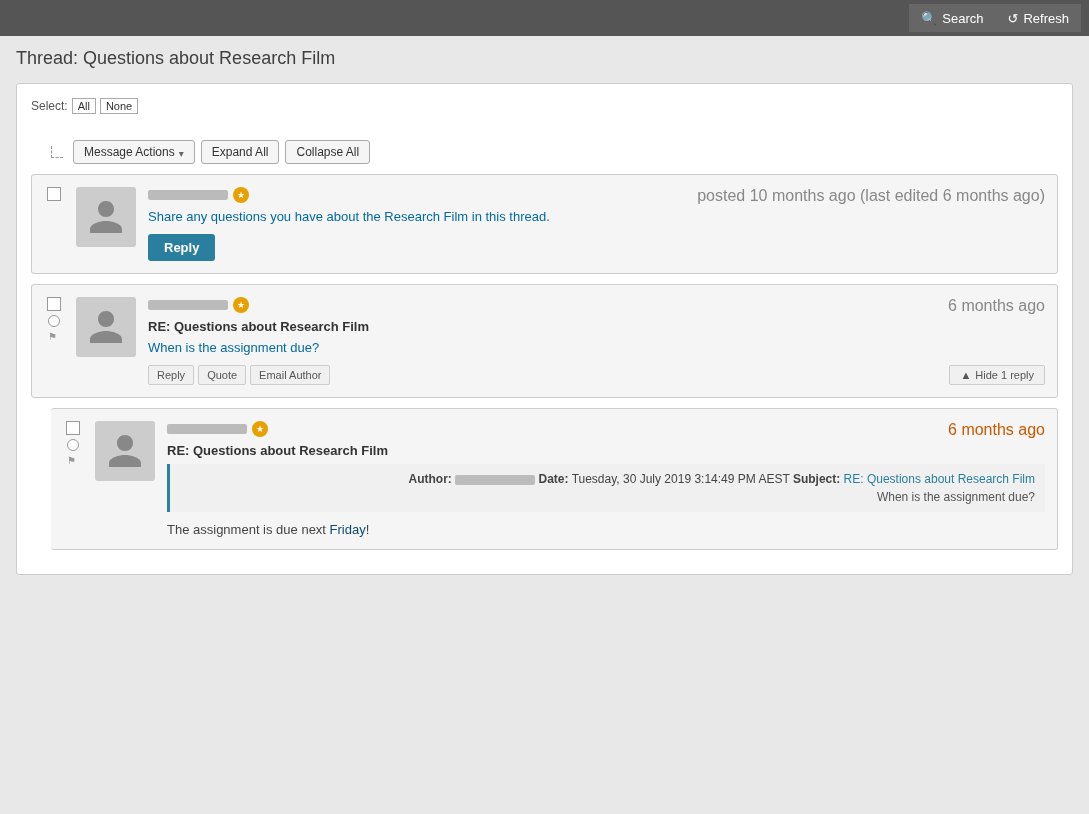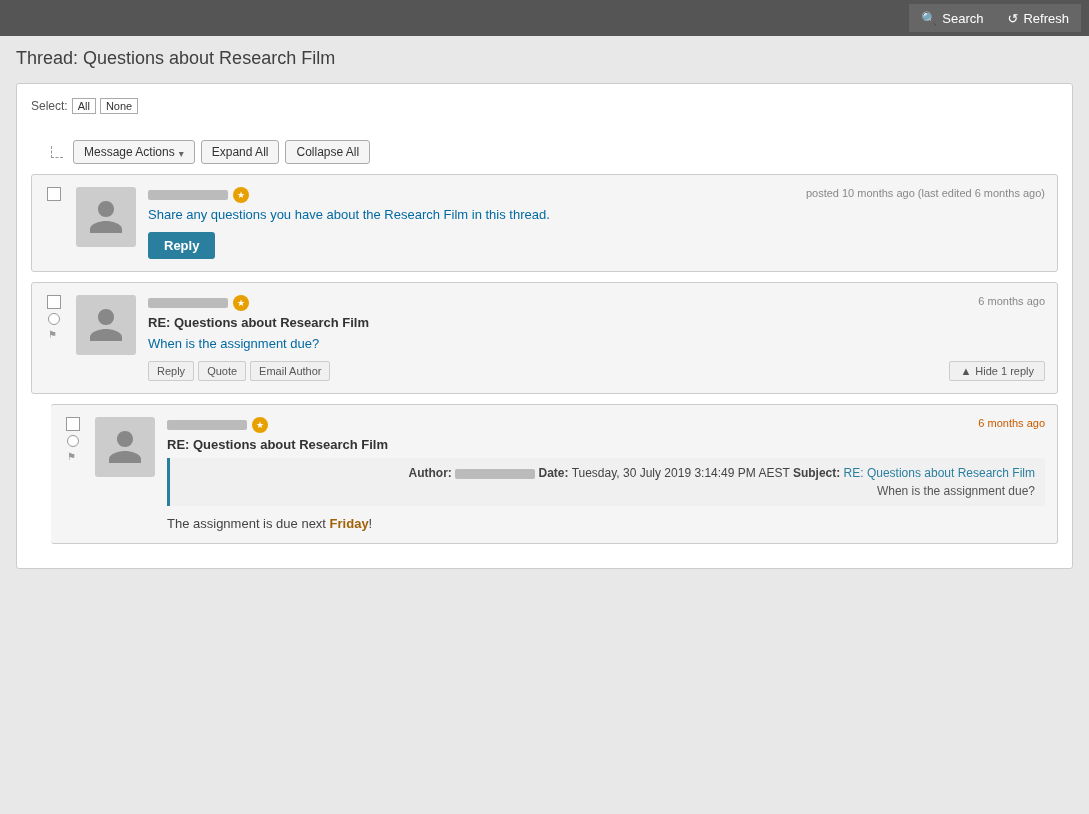--- a/index.html
+++ b/index.html
@@ -201,21 +201,21 @@
       width: 16px;
       height: 16px;
       background: #e8a000;
       border-radius: 50%;
       text-align: center;
       line-height: 16px;
       font-size: 9px;
       color: #fff;
     }
     .post-timestamp {
-      font-size: 11px;
+      font-size: 16px;
       color: #888;
     }
     .post-timestamp.recent {
       color: #c85a00;
     }
     .post-title {
       font-weight: bold;
       font-size: 13px;
       color: #333;
       margin-bottom: 6px;
@@ -295,22 +295,22 @@
     .quote-link {
       color: #2a7f9f;
       text-decoration: none;
     }
 
     .post-answer {
       font-size: 13px;
       color: #444;
     }
     .highlight-friday {
-      color: #a16207;
-      font-weight: bold;
+      color: #0c4a6e;
+      font-weight: normal;
     }
   </style>
 </head>
 <body>
 
 <div class="top-bar">
   <button class="top-bar-btn">
     <span>🔍</span>
     <span>Search</span>
   </button>

